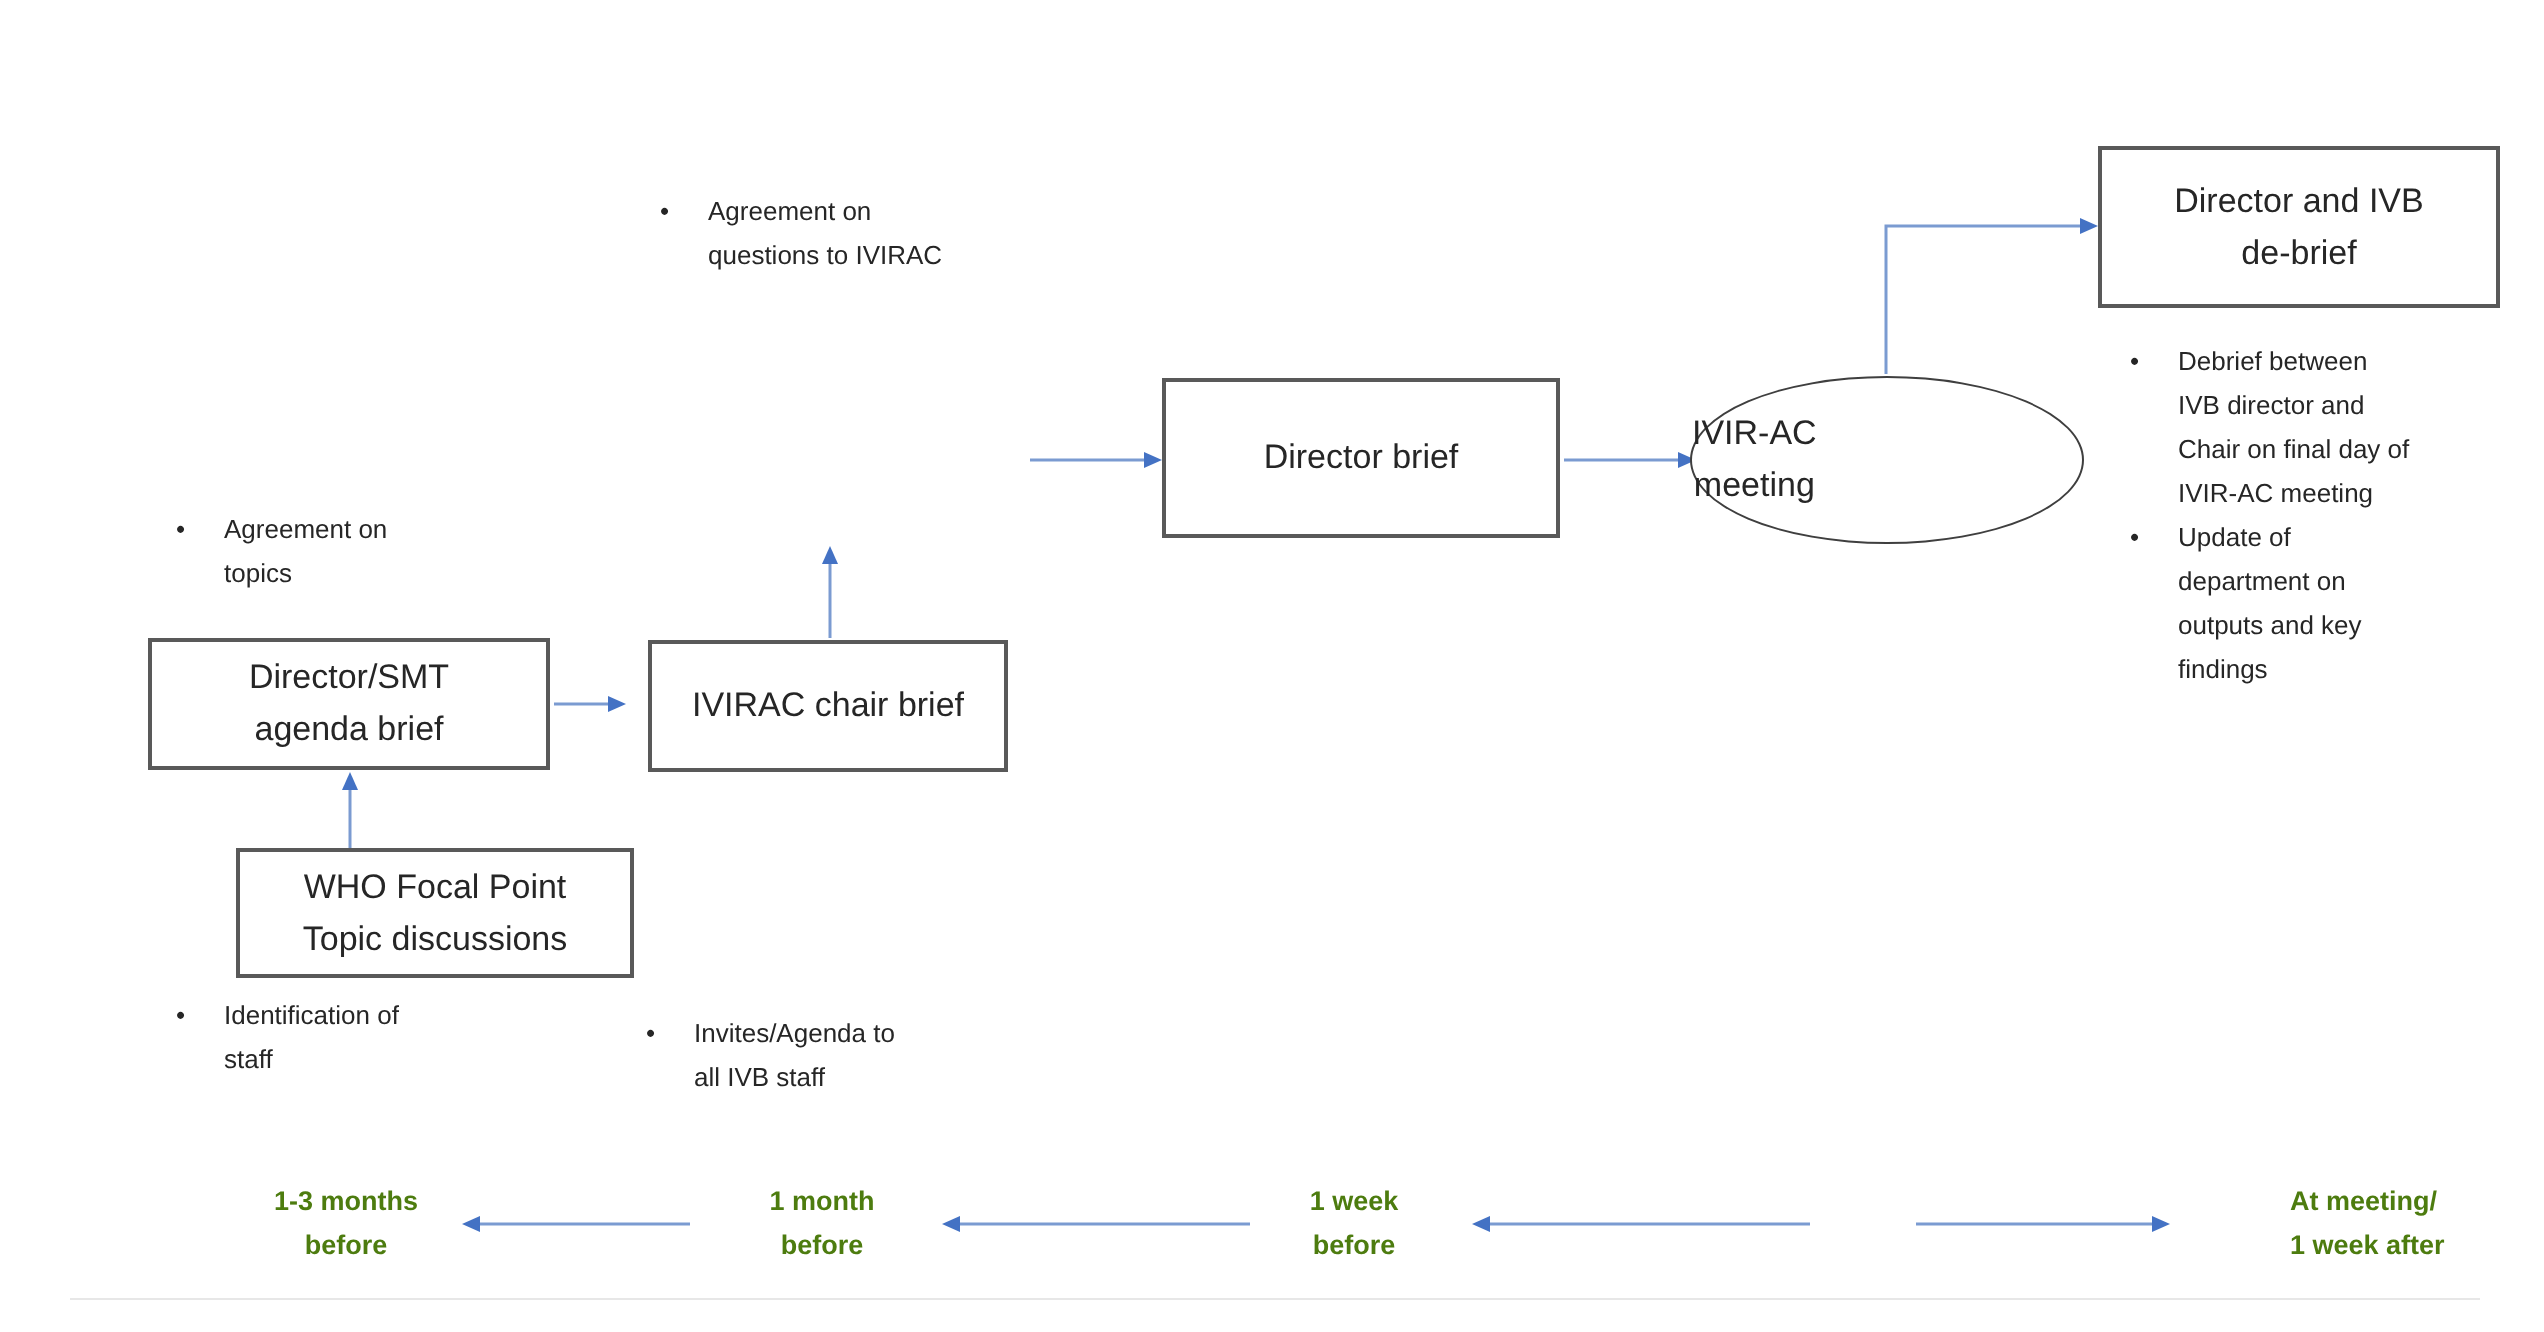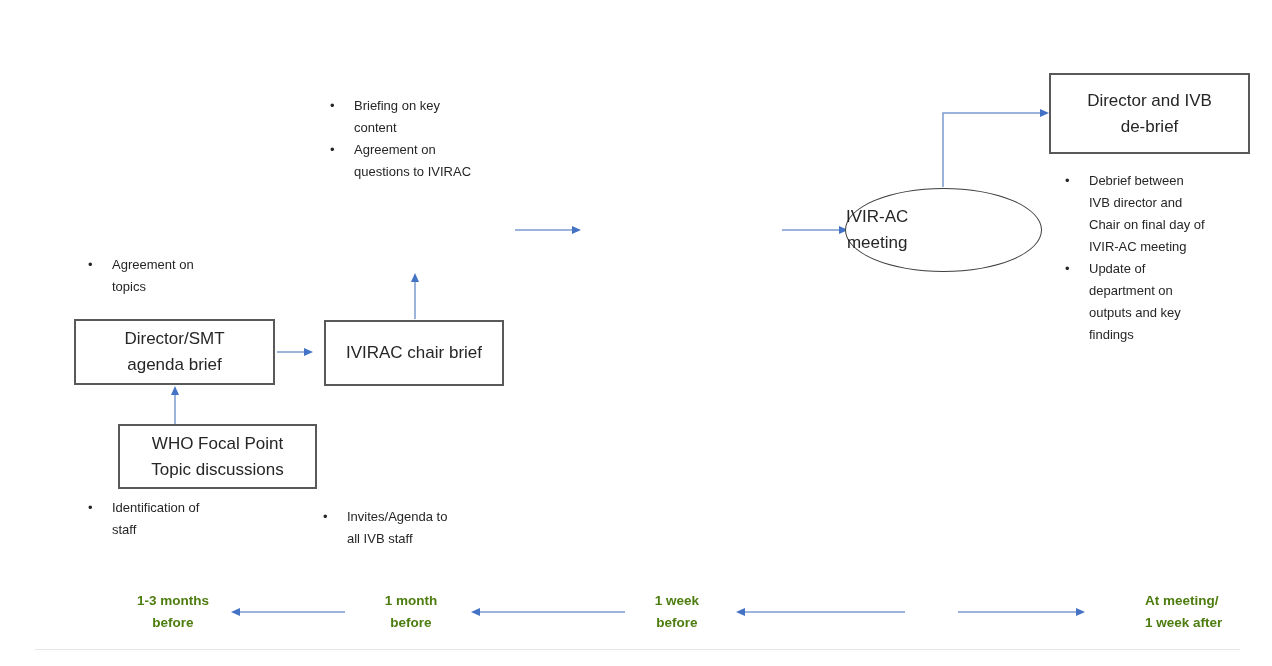--- a/index.html
+++ b/index.html
@@ -82,20 +82,23 @@
     <span class="node-label">WHO Focal Point
 Topic discussions</span>
   </div>
   <div class="node" style="left:74px;top:319px;width:201px;height:66px;">
     <span class="node-label">Director/SMT
 agenda brief</span>
   </div>
   <div class="node" style="left:324px;top:320px;width:180px;height:66px;">
     <span class="node-label">IVIRAC chair brief</span>
   </div>
+  <div class="node" style="left:581px;top:189px;width:199px;height:80px;">
+    <span class="node-label">Director brief</span>
+  </div>
   <div class="ellipse" style="left:845px;top:188px;width:197px;height:84px;">
     <span class="node-label">IVIR-AC
 meeting</span>
   </div>
   <div class="node" style="left:1049px;top:73px;width:201px;height:81px;">
     <span class="node-label">Director and IVB
 de-brief</span>
   </div>
 
   <div class="blist" style="left:84px;top:254px;width:150px;">
@@ -106,24 +109,20 @@
   </div>
 
   <div class="blist" style="left:84px;top:497px;width:160px;">
     <div class="bitem">
         <span class="btext">Identification of
 staff</span>
       </div>
   </div>
 
   <div class="blist" style="left:326px;top:95px;width:180px;">
-    <div class="bitem">
-        <span class="btext">Briefing on key
-content</span>
-      </div>
     <div class="bitem">
         <span class="btext">Agreement on
 questions to IVIRAC</span>
       </div>
   </div>
 
 
   <div class="blist" style="left:319px;top:506px;width:180px;">
     <div class="bitem">
         <span class="btext">Invites/Agenda to

